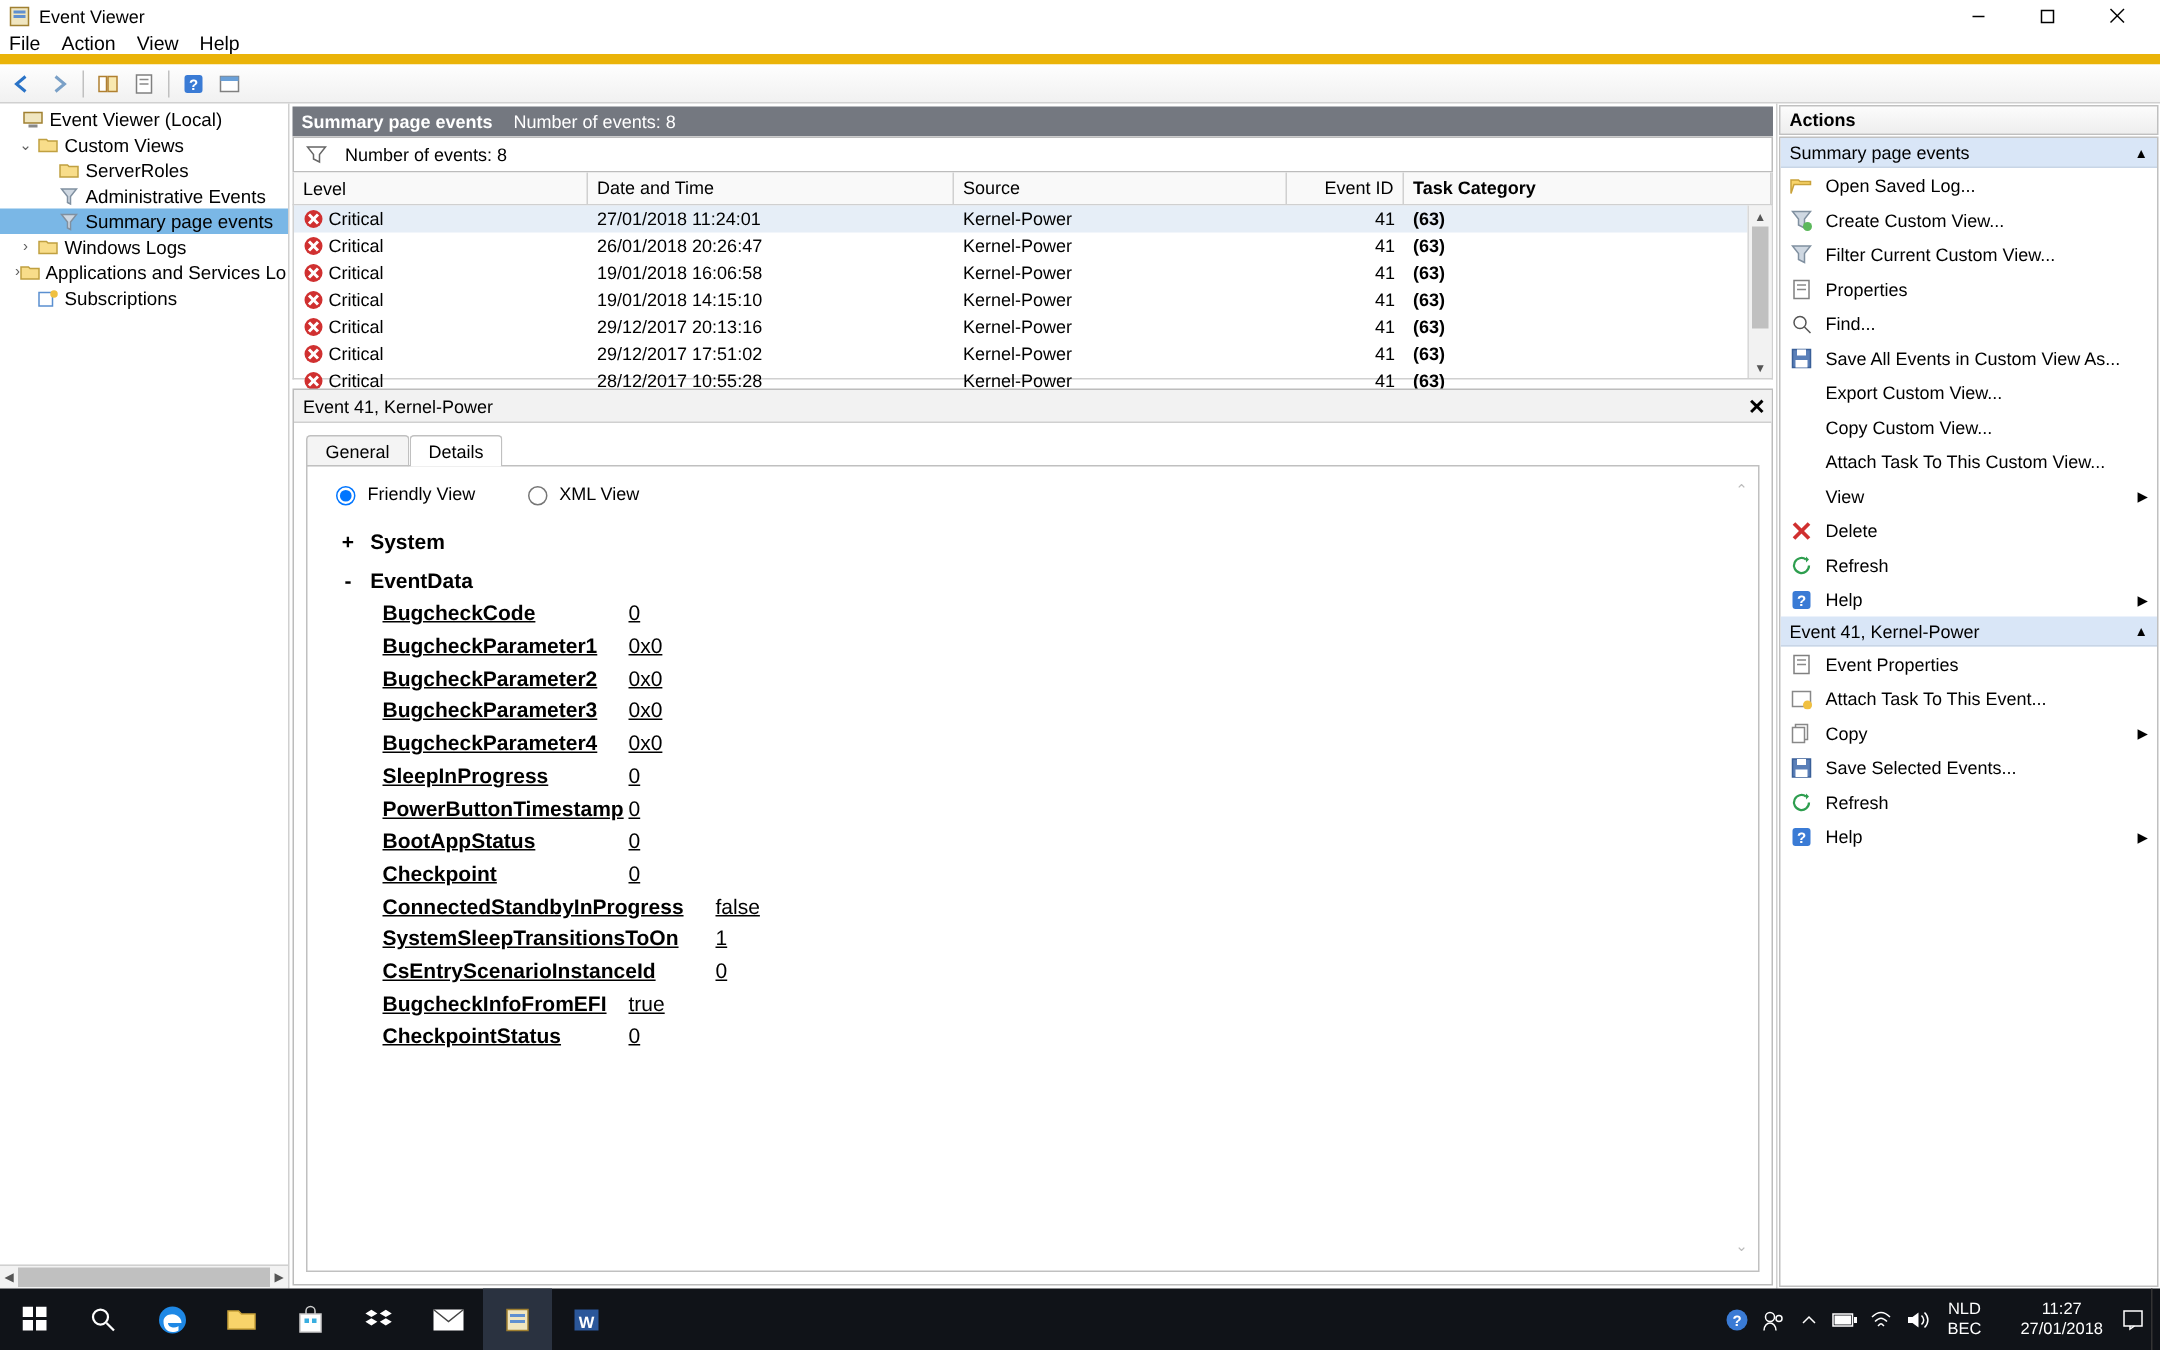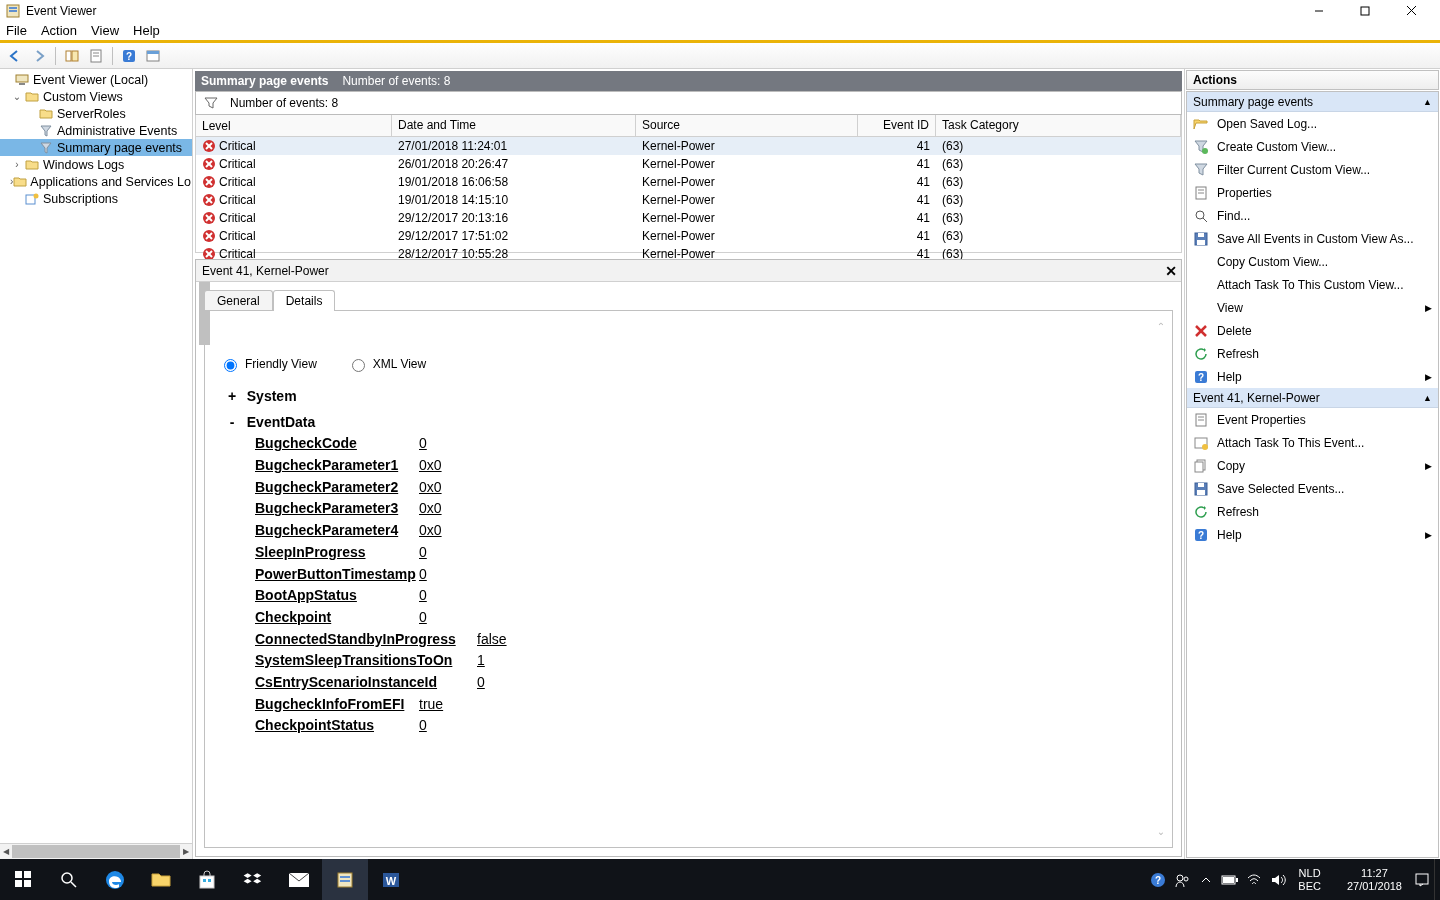--- a/index.html
+++ b/index.html
@@ -7,21 +7,21 @@
   body { font-size:12px; color:#000; }
 
   
   .titlebar { height:21px; display:flex; align-items:center; padding:0 6px; }
   .titlebar .icon { width:14px; height:14px; margin-right:6px; display:inline-flex; align-items:center; justify-content:center; }
   .titlebar .title { flex:1; font-size:12px; }
   .titlebar .winbtns { display:flex; }
   .titlebar .winbtn { width:46px; height:21px; display:flex; align-items:center; justify-content:center; font-size:11px; }
 
   
-  .menubar { height:22px; display:flex; align-items:center; padding:0 6px; gap:14px; border-bottom:3px solid #eab308; }
+  .menubar { height:22px; display:flex; align-items:center; padding:0 6px; gap:14px; border-bottom:7px solid #eab308; }
   .menubar span { font-size:13px; }
 
   
   .toolbar { height:26px; display:flex; align-items:center; padding:0 4px; gap:2px; border-bottom:1px solid #d0d0d0; background:linear-gradient(#fefefe,#f1f1f1); }
   .toolbar .tbtn { width:22px; height:22px; display:flex; align-items:center; justify-content:center; border:1px solid transparent; border-radius:2px; }
   .toolbar .sep { width:1px; height:18px; background:#c0c0c0; margin:0 3px; }
 
   
   .workspace { position:absolute; top:69px; bottom:41px; left:0; right:0; display:flex; }
 
@@ -52,31 +52,31 @@
   .row .c { padding:0 6px; white-space:nowrap; overflow:hidden; }
   .row .lvl-ic { width:14px; height:14px; margin-right:3px; display:inline-flex; }
   .vscroll { width:16px; background:#f2f2f2; border-left:1px solid #d8d8d8; position:relative; }
   .vscroll .arr { height:14px; display:flex; align-items:center; justify-content:center; font-size:8px; color:#555; }
   .vscroll .thumb { position:absolute; left:2px; right:2px; top:14px; height:68px; background:#c0c0c0; }
 
   .c.level { width:196px; display:flex; align-items:center; }
   .c.date  { width:244px; }
   .c.src   { width:222px; }
   .c.eid   { width:78px; text-align:right; }
-  .c.cat   { flex:1; }
+  .c.cat   { flex:1;font-weight:bold; }
 
   
   .preview { margin-top:6px; flex:1; border:1px solid #bcbcbc; display:flex; flex-direction:column; }
   .preview-head { height:22px; background:#f2f2f2; border-bottom:1px solid #d0d0d0; display:flex; align-items:center; padding:0 6px; font-size:12px; position:relative; }
   .preview-head .close { position:absolute; right:4px; font-weight:bold; font-size:14px; }
   .tabs { height:24px; display:flex; align-items:flex-end; padding:0 8px; gap:0; margin-top:4px;text-align:center; }
   .tab { padding:3px 12px; border:1px solid #c0c0c0; border-bottom:none; background:#f4f4f4; font-size:12px; position:relative; top:1px; border-radius:3px 3px 0 0; }
   .tab.active { background:#fff; z-index:2; }
   .tabbody { border:1px solid #c0c0c0; margin:0 8px 8px 8px; flex:1; padding:10px 14px; position:relative; }
-  .viewsel { display:flex; gap:30px; margin-bottom:14px; font-size:12px;margin-top:35px; }
+  .viewsel { display:flex; gap:30px; margin-bottom:14px; font-size:12px; }
   .viewsel label { display:flex; align-items:center; gap:5px; }
   .detail { margin:0 0 0 6px; font-size:14px; line-height:1.55; }
   .detail .h { font-weight:700; }
   .detail .toggle { font-weight:700; width:14px; display:inline-block; text-align:center; }
   .detail .kv { display:flex; margin-left:30px;text-decoration:underline; }
   .detail .kv .k { font-weight:700; min-width:164px; }
   .detail .kv.wide .k { min-width:222px; }
   .tabbody .vscroll2 { position:absolute; right:4px; top:10px; bottom:10px; width:14px; display:flex; flex-direction:column; align-items:center; justify-content:space-between; color:#bbb; }
   .tabbody .vscroll2 span { font-size:10px; }
 
@@ -274,21 +274,21 @@
         </span>
       <span>Number of events: 8</span>
     </div>
     <div class="cols">
       <div class="c level">Level</div>
       <div class="c date">Date and Time</div>
       <div class="c src">Source</div>
       <div class="c eid">Event ID</div>
       <div class="c cat">Task Category</div>
     </div>
-    <div class="rows-wrap" style="height:116px;flex-direction:column;">
+    <div class="rows-wrap" style="height:116px;">
       <div class="rows" id="rows">
           <div class="row selected">
             <div class="c level"><span class="lvl-ic">
                 <svg width="14" height="14">
                   <circle cx="7" cy="7" r="6" fill="#d03030"></circle>
                   <line x1="4" y1="4" x2="10" y2="10" stroke="#fff" stroke-width="2"></line>
                   <line x1="10" y1="4" x2="4" y2="10" stroke="#fff" stroke-width="2"></line>
                 </svg>
               </span>Critical</div>
             <div class="c date">27/01/2018 11:24:01</div>
@@ -531,20 +531,26 @@
                 <rect x="4" y="1" width="6" height="4" fill="#fff"></rect>
                 <rect x="3" y="8" width="8" height="5" fill="#fff"></rect>
               </svg>
             </span>
             <span>Save All Events in Custom View As...</span>
           </div>
           <div class="action-item">
             <span class="ic">
               <svg width="14" height="14"></svg>
             </span>
+            <span>Export Custom View...</span>
+          </div>
+          <div class="action-item">
+            <span class="ic">
+              <svg width="14" height="14"></svg>
+            </span>
             <span>Copy Custom View...</span>
           </div>
           <div class="action-item">
             <span class="ic">
               <svg width="14" height="14"></svg>
             </span>
             <span>Attach Task To This Custom View...</span>
           </div>
           <div class="action-item">
             <span class="ic">

